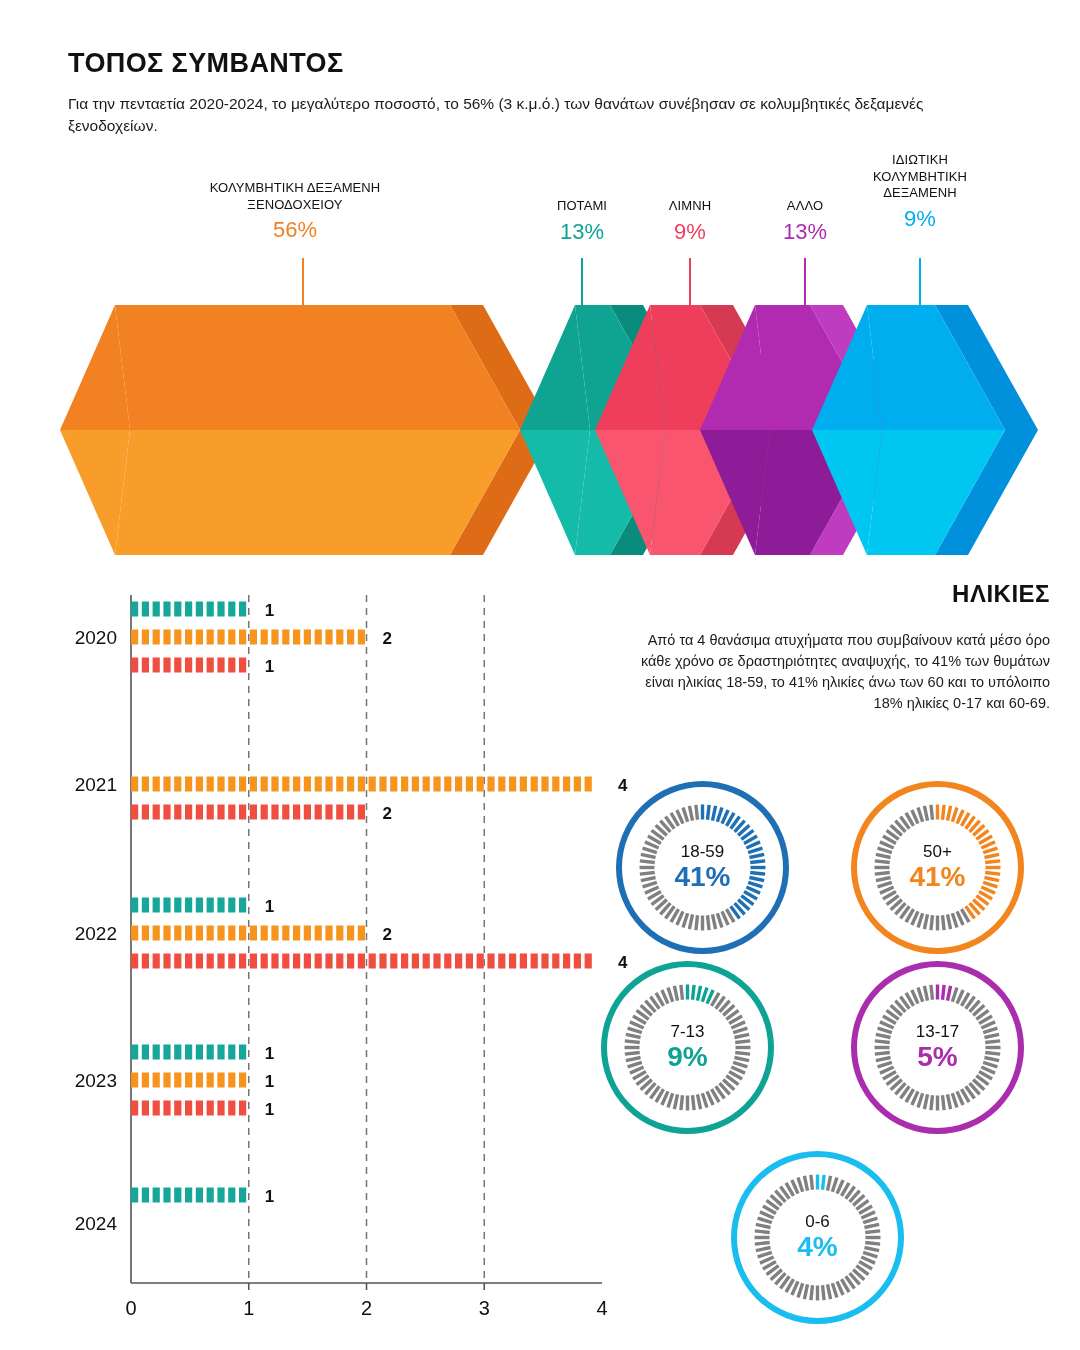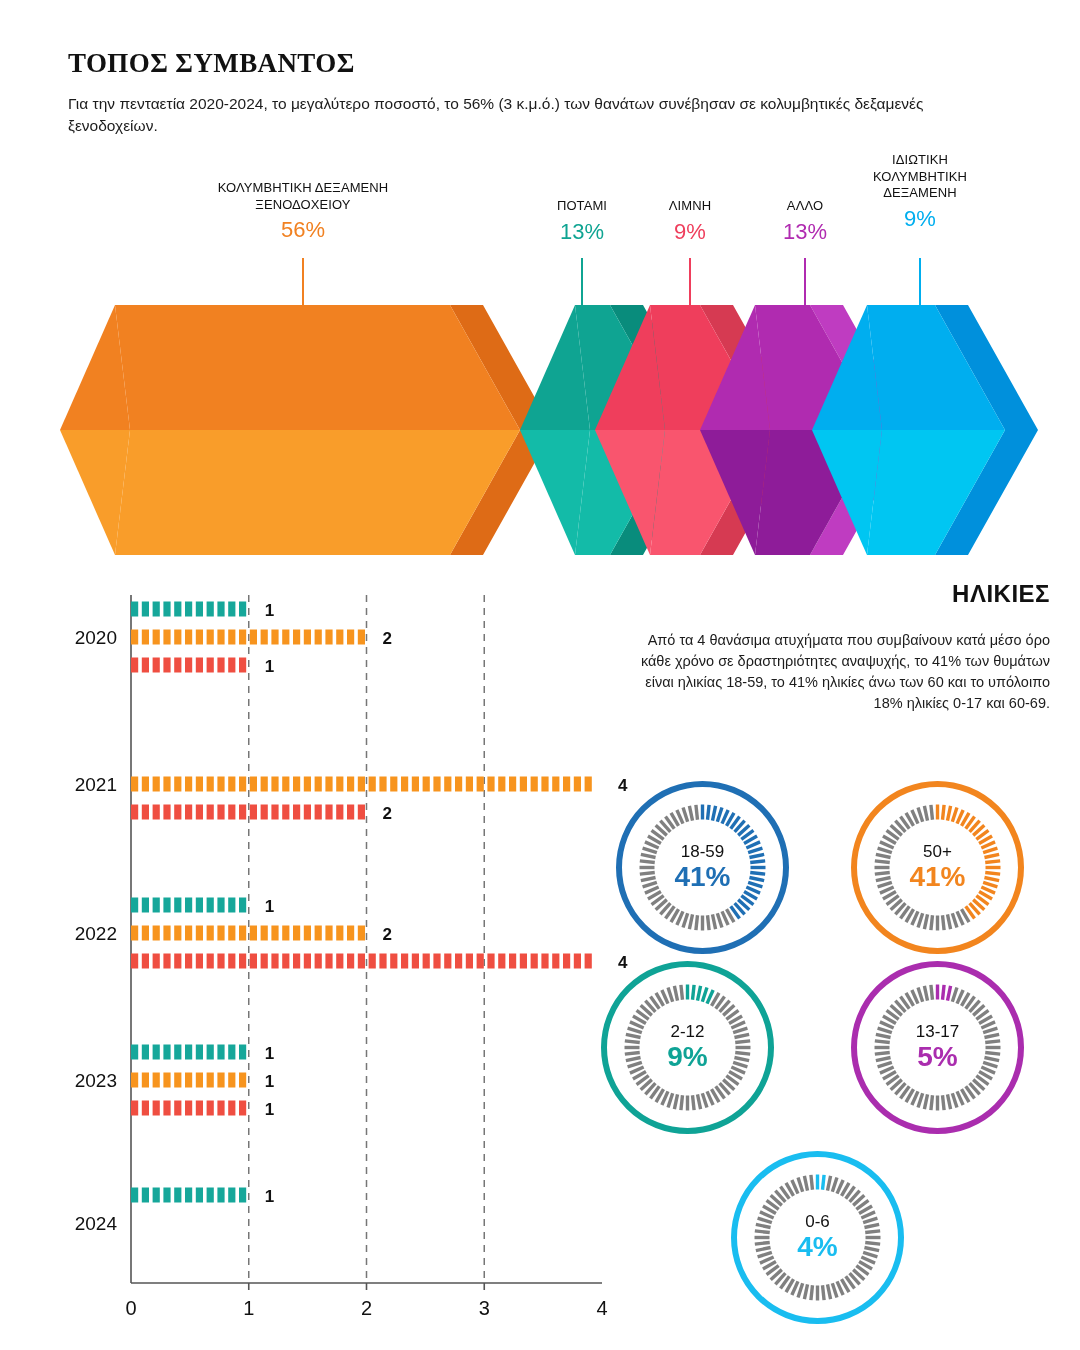--- a/index.html
+++ b/index.html
@@ -5,21 +5,21 @@
   html,body{margin:0;padding:0;}
   body{
     width:1080px;height:1350px;background:#ffffff;
     font-family:"Liberation Sans","DejaVu Sans",sans-serif;
     color:#1a1a1a;position:relative;overflow:hidden;
   }
   .page{position:relative;width:1080px;height:1350px;}
 
   
   #header{position:absolute;left:68px;top:48px;width:930px;}
-  #title{font-size:27px;font-weight:bold;letter-spacing:.4px;color:#111;margin:0 0 14px 0;font-family:Liberation Serif, serif;}
+  #title{font-size:27px;font-weight:bold;letter-spacing:.4px;color:#111;margin:0 0 14px 0;}
   #subtitle{font-size:15.5px;line-height:1.42;color:#1c1c1c;margin:0;max-width:920px;}
 
   
   #chevrons{position:absolute;left:0;top:150px;width:1080px;height:420px;}
   .cheV-label{position:absolute;text-align:center;}
   .cheV-name{font-size:13px;font-weight:400;line-height:1.28;color:#111;letter-spacing:.1px;white-space:pre-line;}
   .cheV-pct{font-size:22px;font-weight:400;margin-top:6px;line-height:1;}
   #chev-svg{position:absolute;left:0;top:0;}
 
   
@@ -93,21 +93,21 @@
           <path d="M 935 155 L 968 155 L 1038 280
          L 968 405 L 935 405 L 1005 280 Z" fill="#0090DC"></path>
           <path d="M 867 155 L 935 155 L 1005 280 L 882 280 Z" fill="#00AEEF"></path>
           <path d="M 882 280 L 1005 280 L 935 405 L 867 405 Z" fill="#00C6F2"></path>
           <path d="M 867 155 L 882 280 L 812 280 Z" fill="#00AEEF"></path>
           <path d="M 812 280 L 882 280 L 867 405 Z" fill="#00C6F2"></path>
         </g>
         <line x1="920" y1="108" x2="920" y2="155" stroke="#00AEEF" stroke-width="2"></line>
       </svg>
     <div id="chev-labels">
-        <div class="cheV-label" style="left: 193px; width: 220px; top: 30px;">
+        <div class="cheV-label" style="left: 185px; width: 220px; top: 30px;">
           <div class="cheV-name">ΚΟΛΥΜΒΗΤΙΚΗ ΔΕΞΑΜΕΝΗ
 ΞΕΝΟΔΟΧΕΙΟΥ</div>
           <div class="cheV-pct" style="color: rgb(241, 129, 33);">56%</div>
         </div>
         <div class="cheV-label" style="left: 472px; width: 220px; top: 48px;">
           <div class="cheV-name">ΠΟΤΑΜΙ</div>
           <div class="cheV-pct" style="color: rgb(15, 164, 146);">13%</div>
         </div>
         <div class="cheV-label" style="left: 580px; width: 220px; top: 48px;">
           <div class="cheV-name">ΛΙΜΝΗ</div>
@@ -608,21 +608,21 @@
           <line x1="48.667184270002515" y1="59.28630788996129" x2="36.531929354378306" y2="50.469529105574196" stroke="#808080" stroke-width="3.4" stroke-linecap="butt"></line>
           <line x1="51.82904837708507" y1="55.381730894774805" x2="40.68187599492416" y2="45.34477179939193" stroke="#808080" stroke-width="3.4" stroke-linecap="butt"></line>
           <line x1="55.38173089477479" y1="51.82904837708509" x2="45.344771799391914" y2="40.68187599492418" stroke="#808080" stroke-width="3.4" stroke-linecap="butt"></line>
           <line x1="59.286307889961286" y1="48.66718427000253" x2="50.46952910557418" y2="36.53192935437832" stroke="#808080" stroke-width="3.4" stroke-linecap="butt"></line>
           <line x1="63.49999999999998" y1="45.93078061834696" x2="55.99999999999997" y2="32.940399561580385" stroke="#808080" stroke-width="3.4" stroke-linecap="butt"></line>
           <line x1="67.97664113236159" y1="43.64981803315516" x2="61.87559148622459" y2="29.946636168516136" stroke="#808080" stroke-width="3.4" stroke-linecap="butt"></line>
           <line x1="72.66718427000252" y1="41.84928721783263" x2="68.0319293543783" y2="27.583439473405328" stroke="#808080" stroke-width="3.4" stroke-linecap="butt"></line>
           <line x1="77.52023884074754" y1="40.548915164777334" x2="74.40156347848114" y2="25.87670115377025" stroke="#808080" stroke-width="3.4" stroke-linecap="butt"></line>
           <line x1="82.48263376315263" y1="39.76294902232288" x2="80.91470681413784" y2="24.845120591798775" stroke="#808080" stroke-width="3.4" stroke-linecap="butt"></line>
         </svg><div class="gauge-inner">
-          <div class="g-range">2-12</div>
+          <div class="g-range">7-13</div>
           <div class="g-pct" style="color: rgb(15, 163, 150);">9%</div>
         </div></div>
       <div class="gauge" style="left: 250px; top: 180px; width: 175px; height: 175px;"><svg width="175" height="175">
           <circle cx="87.5" cy="87.5" r="83.5" fill="none" stroke="#AA2DAE" stroke-width="6"></circle>
           <line x1="87.5" y1="39.5" x2="87.5" y2="24.5" stroke="#AA2DAE" stroke-width="3.4" stroke-linecap="butt"></line>
           <line x1="92.51736623684737" y1="39.762949022322886" x2="94.08529318586217" y2="24.845120591798782" stroke="#AA2DAE" stroke-width="3.4" stroke-linecap="butt"></line>
           <line x1="97.47976115925246" y1="40.548915164777334" x2="100.59843652151885" y2="25.87670115377025" stroke="#AA2DAE" stroke-width="3.4" stroke-linecap="butt"></line>
           <line x1="102.33281572999748" y1="41.84928721783263" x2="106.9680706456217" y2="27.583439473405328" stroke="#808080" stroke-width="3.4" stroke-linecap="butt"></line>
           <line x1="107.02335886763841" y1="43.64981803315516" x2="113.12440851377542" y2="29.946636168516143" stroke="#808080" stroke-width="3.4" stroke-linecap="butt"></line>
           <line x1="111.5" y1="45.930780618346944" x2="119" y2="32.94039956158037" stroke="#808080" stroke-width="3.4" stroke-linecap="butt"></line>

